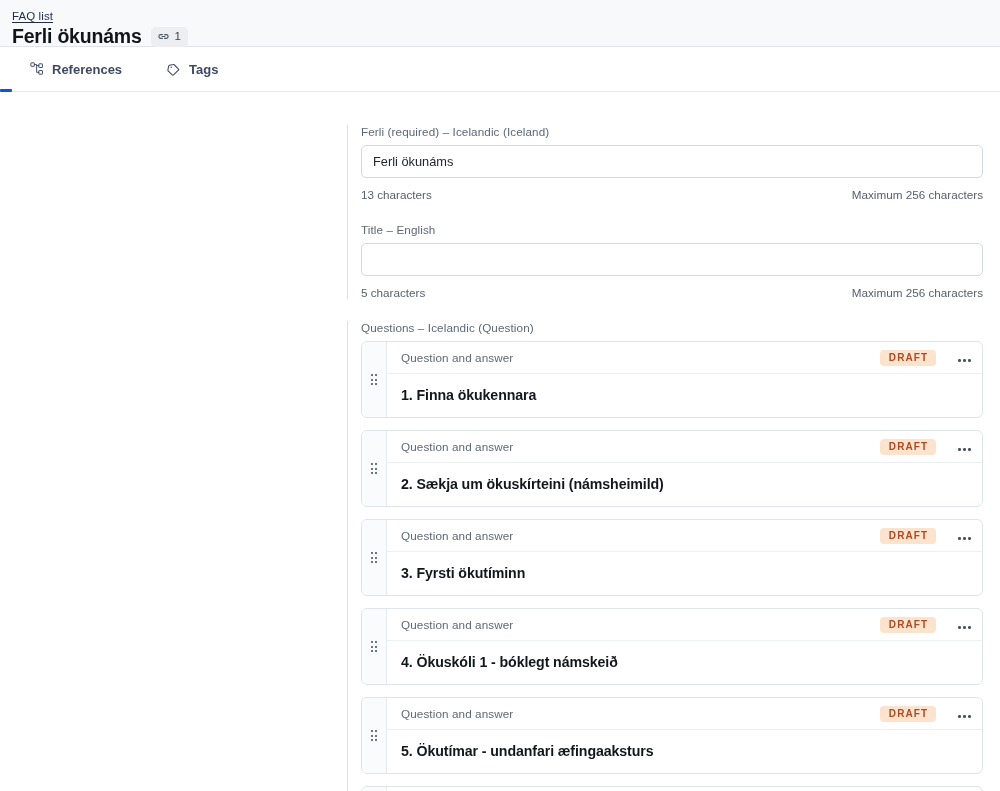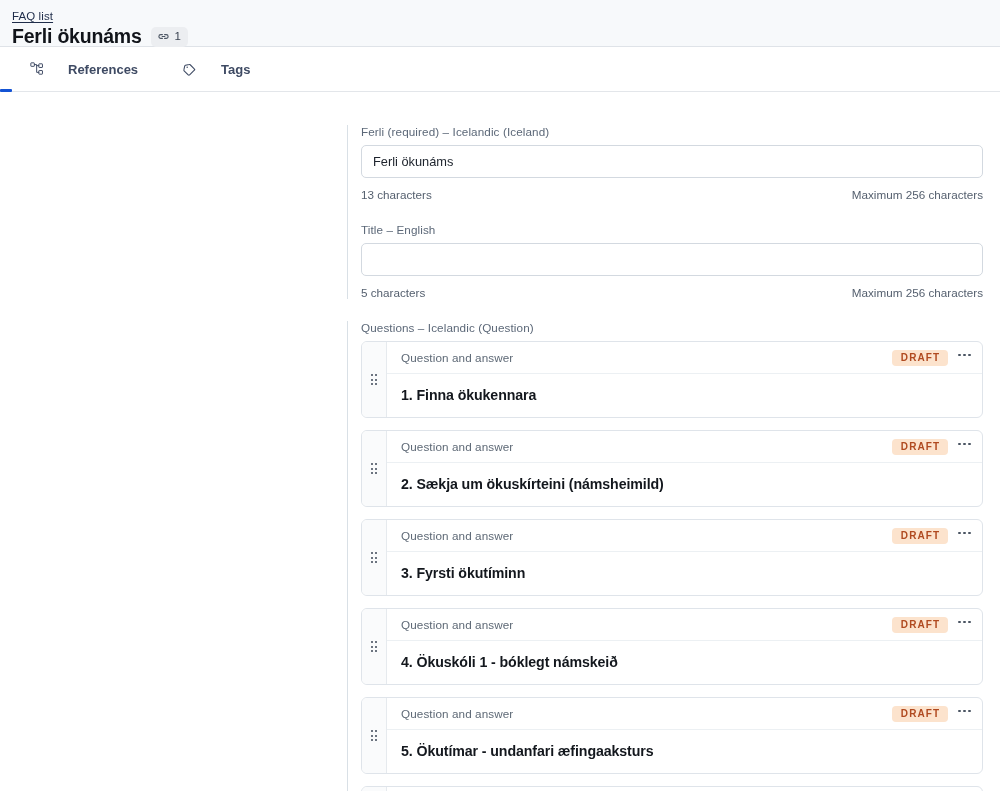--- a/index.html
+++ b/index.html
@@ -66,21 +66,21 @@
     background: #ffffff;
     border-bottom: 1px solid #e3e6ea;
     display: flex;
     align-items: center;
     padding-left: 30px;
     gap: 44px;
   }
   .tab {
     display: inline-flex;
     align-items: center;
-    gap: 24px;
+    gap: 8px;
     font-size: 13px;
     font-weight: 700;
     color: #3e4a63;
     cursor: pointer;
     height: 100%;
   }
   .tab-underline {
     position: absolute;
     left: 0; bottom: -1px;
     width: 12px; height: 3px;
@@ -172,22 +172,22 @@
     padding: 0 9px 0 14px;
     border-bottom: 1px solid #ecf0f3;
   }
   .qcard-kind {
     font-size: 11.7px;
     color: #5e6976;
     letter-spacing: .1px;
   }
   .qcard-top-right {
     display: flex;
-    align-items: flex-start;
-    gap: 8px;
+    align-items: flex-end;
+    gap: 20px;
     margin-left: 43px;
   }
   .status-badge {
     background: #fce3cd;
     color: #b04a20;
     font-size: 10px;
     font-weight: 700;
     letter-spacing: 1.1px;
     border-radius: 4px;
     padding: 3px 8px 3px 9px;

